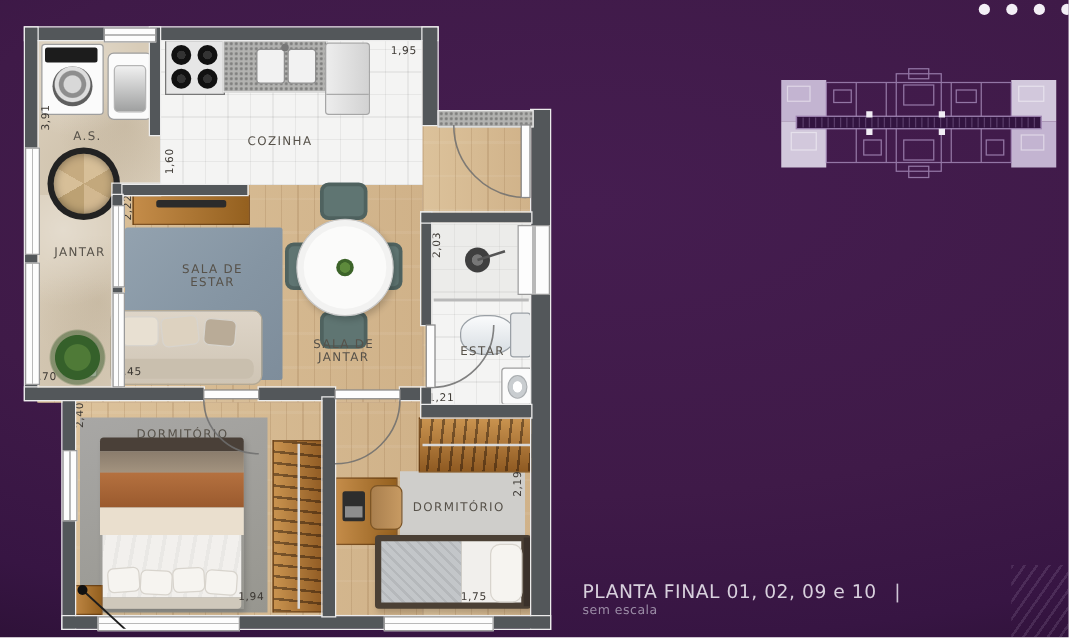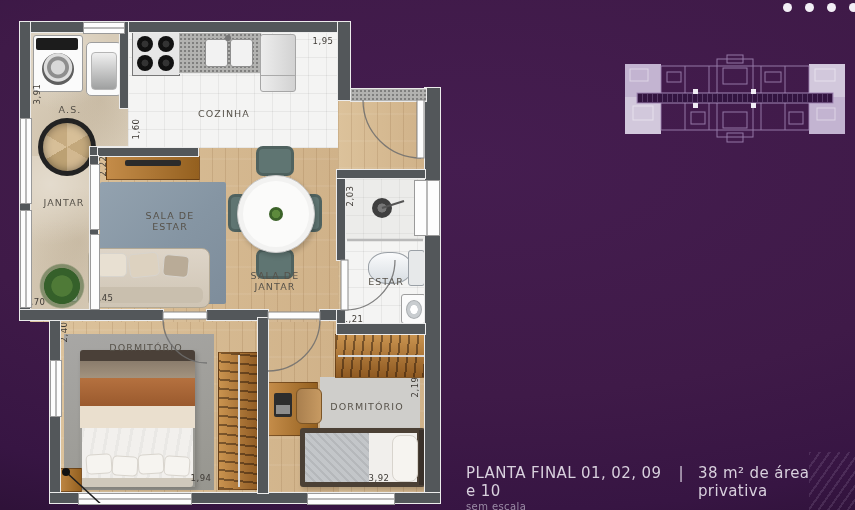--- a/index.html
+++ b/index.html
@@ -184,21 +184,21 @@
     <div class="dim" style="left:283px;top:14px;">1,95</div>
     <div class="dimv" style="left:101px;top:101px;">1,60</div>
     <div class="dimv" style="left:68px;top:138px;">2,22</div>
     <div class="dim" style="left:63px;top:271px;">3,45</div>
     <div class="dim" style="left:-2px;top:275px;">,70</div>
     <div class="dimv" style="left:315px;top:168px;">2,03</div>
     <div class="dim" style="left:313px;top:292px;">1,21</div>
     <div class="dimv" style="left:29px;top:304px;">2,40</div>
     <div class="dim" style="left:161px;top:451px;">1,94</div>
     <div class="dimv" style="left:380px;top:359px;">2,19</div>
-    <div class="dim" style="left:339px;top:451px;">3,92</div>
+    <div class="dim" style="left:339px;top:451px;">1,75</div>
 
     <div class="wall" style="left:0;top:0;width:330px;height:10px;"></div>
     <div class="wall" style="left:318px;top:0;width:12px;height:78px;"></div>
     <div class="wall" style="left:0;top:0;width:10px;height:298px;"></div>
     <div class="wall" style="left:30px;top:298px;width:10px;height:183px;"></div>
     <div class="wall" style="left:405px;top:66px;width:15px;height:415px;"></div>
     <div class="wall" style="left:30px;top:471px;width:390px;height:10px;"></div>
     <div class="wall" style="left:100px;top:0;width:8px;height:86px;"></div>
     <div class="wall" style="left:70px;top:125px;width:38px;height:9px;"></div>
     <div class="wall" style="left:78px;top:126px;width:100px;height:8px;"></div>
@@ -282,19 +282,18 @@
       <rect x="128" y="35" width="5" height="5" fill="#f0ecf4"></rect>
       <rect x="70" y="49" width="5" height="5" fill="#f0ecf4"></rect>
       <rect x="128" y="49" width="5" height="5" fill="#f0ecf4"></rect>
     </g>
   </svg>
 
   <div id="caption">
     <div class="row">
       <span>PLANTA FINAL 01, 02, 09 e 10</span>
       <span class="sep">|</span>
-      <span>38 m² de área privativa</span>
     </div>
     <div class="note">sem escala</div>
   </div>
 
   <div id="stripes"></div>
 </div>
 
 </body></html>

